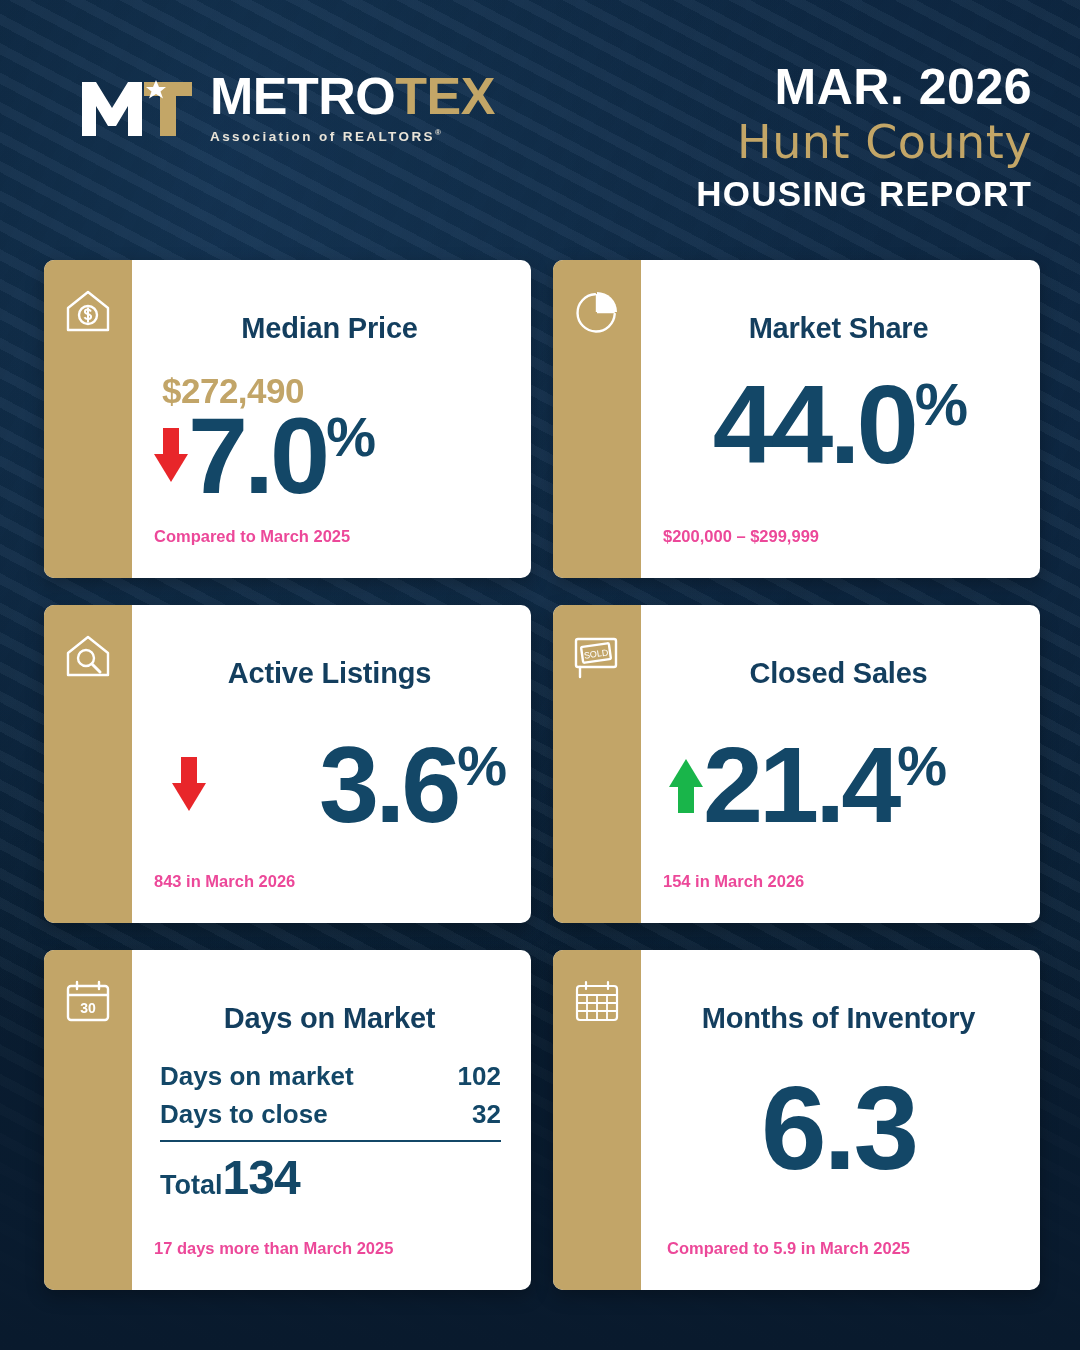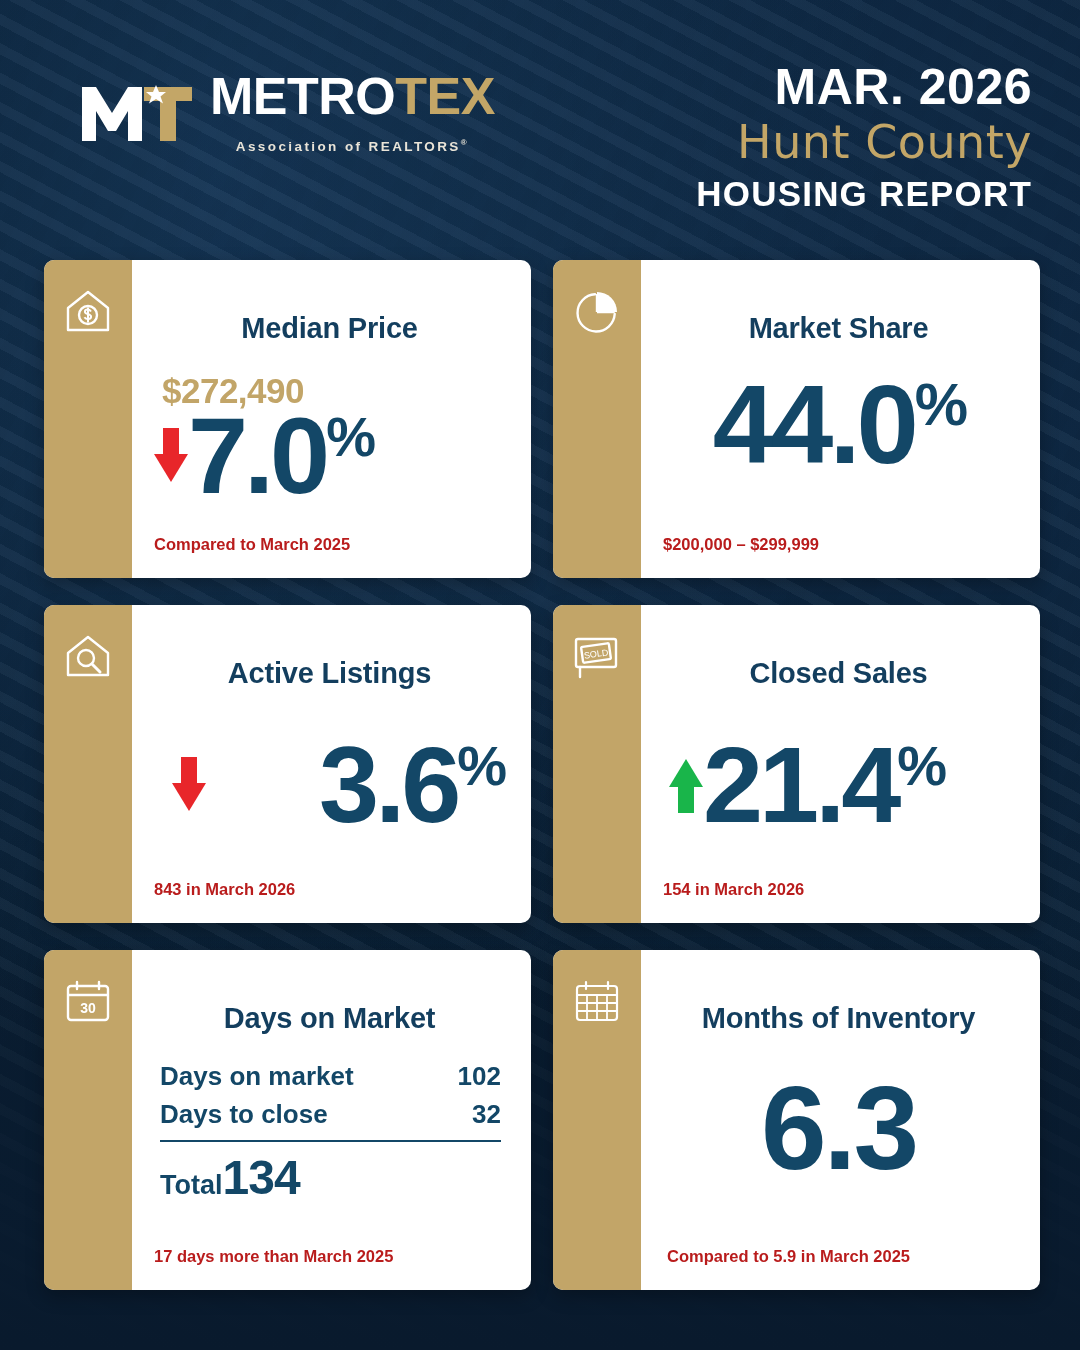--- a/index.html
+++ b/index.html
@@ -66,26 +66,25 @@
     line-height: 1;
   }
   .brand-name {
     font-size: 52px;
     font-weight: 800;
     letter-spacing: -0.5px;
     color: #ffffff;
   }
   .brand-name .tex { color: #c3a667; }
   .brand-sub {
-    margin-top: 17px;
+    margin-top: 7px;
     font-size: 13.5px;
     letter-spacing: 2.4px;
     color: #e9e4d8;
     font-weight: 600;
-    text-align: center;
   }
   .brand-sub sup { font-size: 8px; vertical-align: super; }
 
   .title-block {
     text-align: right;
     line-height: 1.02;
   }
   .title-month {
     font-size: 50px;
     font-weight: 800;
@@ -145,24 +144,24 @@
     font-size: 29px;
     font-weight: 800;
     color: #133e5e;
     text-align: center;
     letter-spacing: -0.2px;
     margin-top: 28px;
   }
   .card-foot {
     font-size: 16.5px;
     font-weight: 700;
-    color: #b91c1c;
+    color: #ec4899;
     position: absolute;
     left: 22px;
-    bottom: 24px;
+    bottom: 32px;
   }
   .card-foot.center-ish { left: 26px; }
 
   .median-price {
     font-size: 35px;
     font-weight: 800;
     color: #c2a568;
     margin-top: 26px;
     margin-left: 8px;
     letter-spacing: -0.5px;

